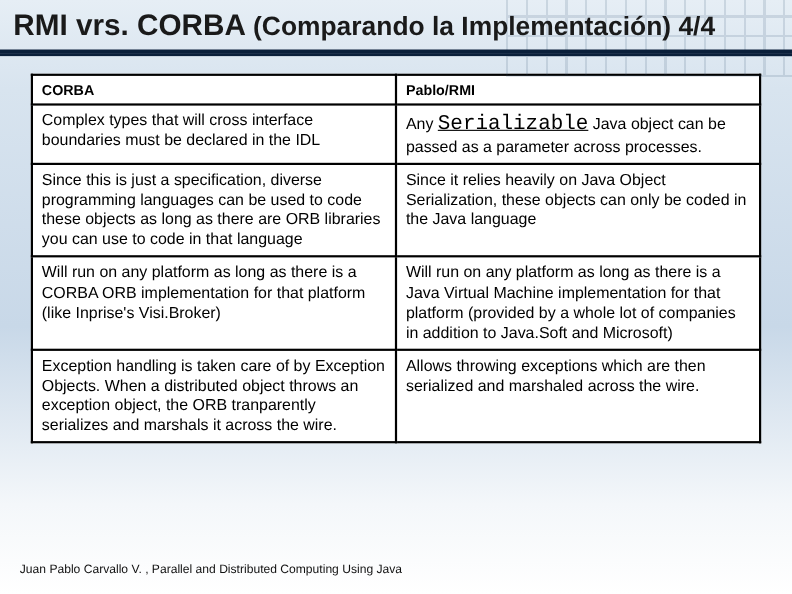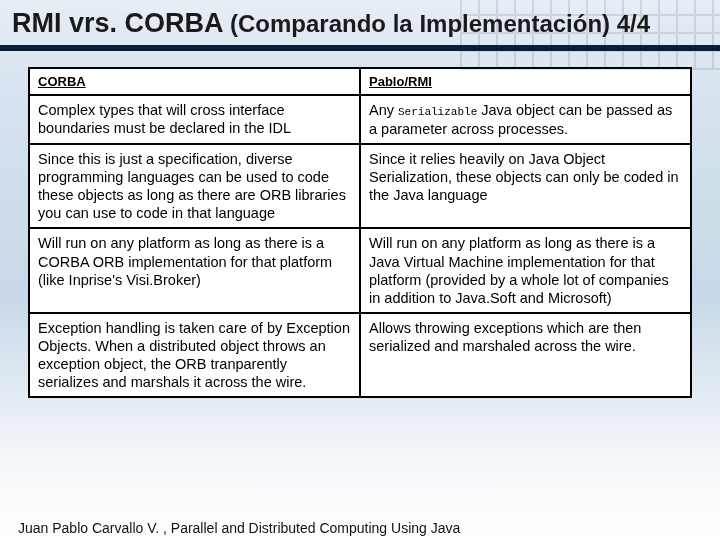--- a/index.html
+++ b/index.html
@@ -46,34 +46,33 @@
     border: 2px solid #000000;
     padding: 5px 8px;
     vertical-align: top;
     text-align: left;
     background: #ffffff;
   }
   th {
     font-size: 13px;
     font-weight: bold;
     color: #000;
-    text-decoration: underline;
   }
   td {
     font-size: 14.5px;
     line-height: 1.25;
     color: #000;
     margin-left: 25px;
   }
-  .code { font-family: "Courier New", monospace; font-size: 11px; }
+  .code { font-family: "Courier New", monospace; font-size: 19px; text-decoration: underline; }
   .footer {
     position: absolute;
     left: 18px;
-    bottom: 4px;
-    font-size: 14px;
+    bottom: 16px;
+    font-size: 11px;
     color: #111;
   }
   .bg-deco {
     position: absolute;
     top: 0; right: 0;
     width: 260px; height: 70px;
     opacity: 0.14;
     background:
       repeating-linear-gradient(90deg, #2a4a6a 0 2px, transparent 2px 18px),
       repeating-linear-gradient(0deg, #2a4a6a 0 2px, transparent 2px 18px);

